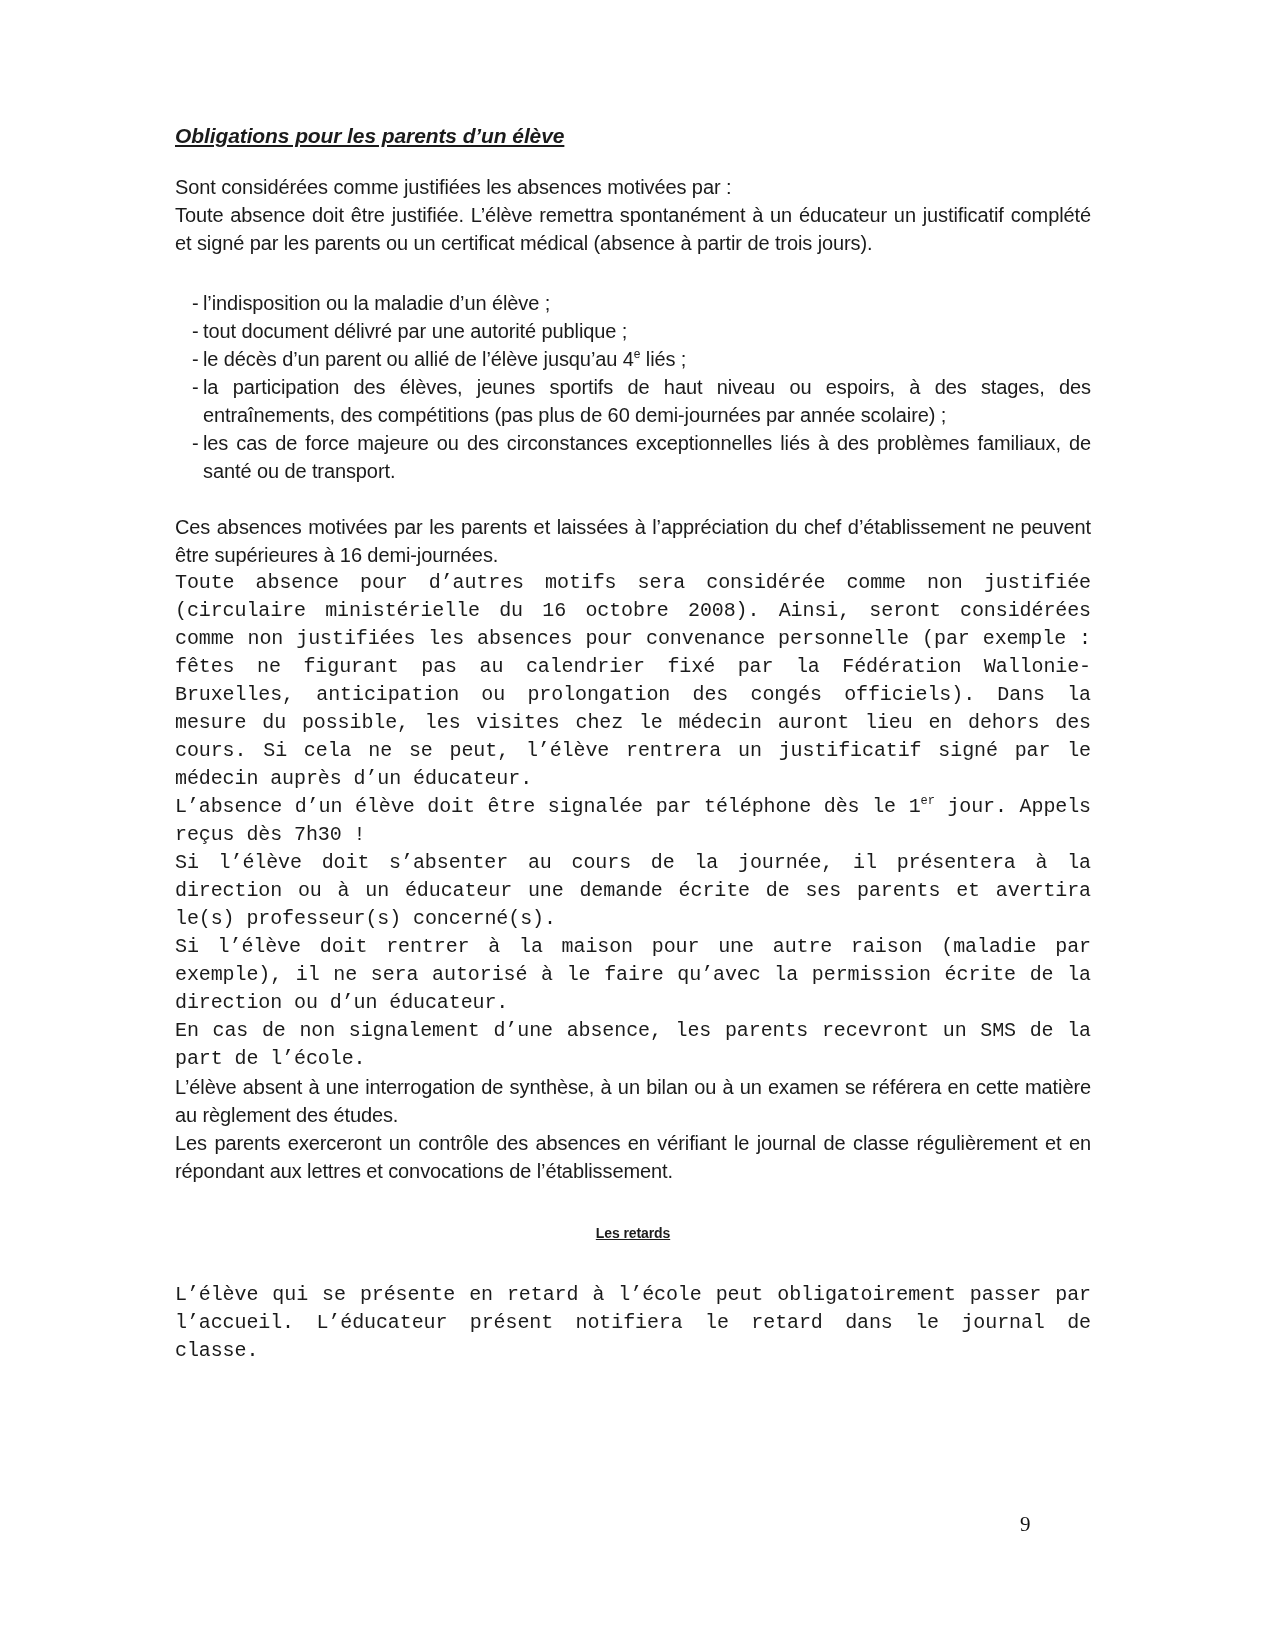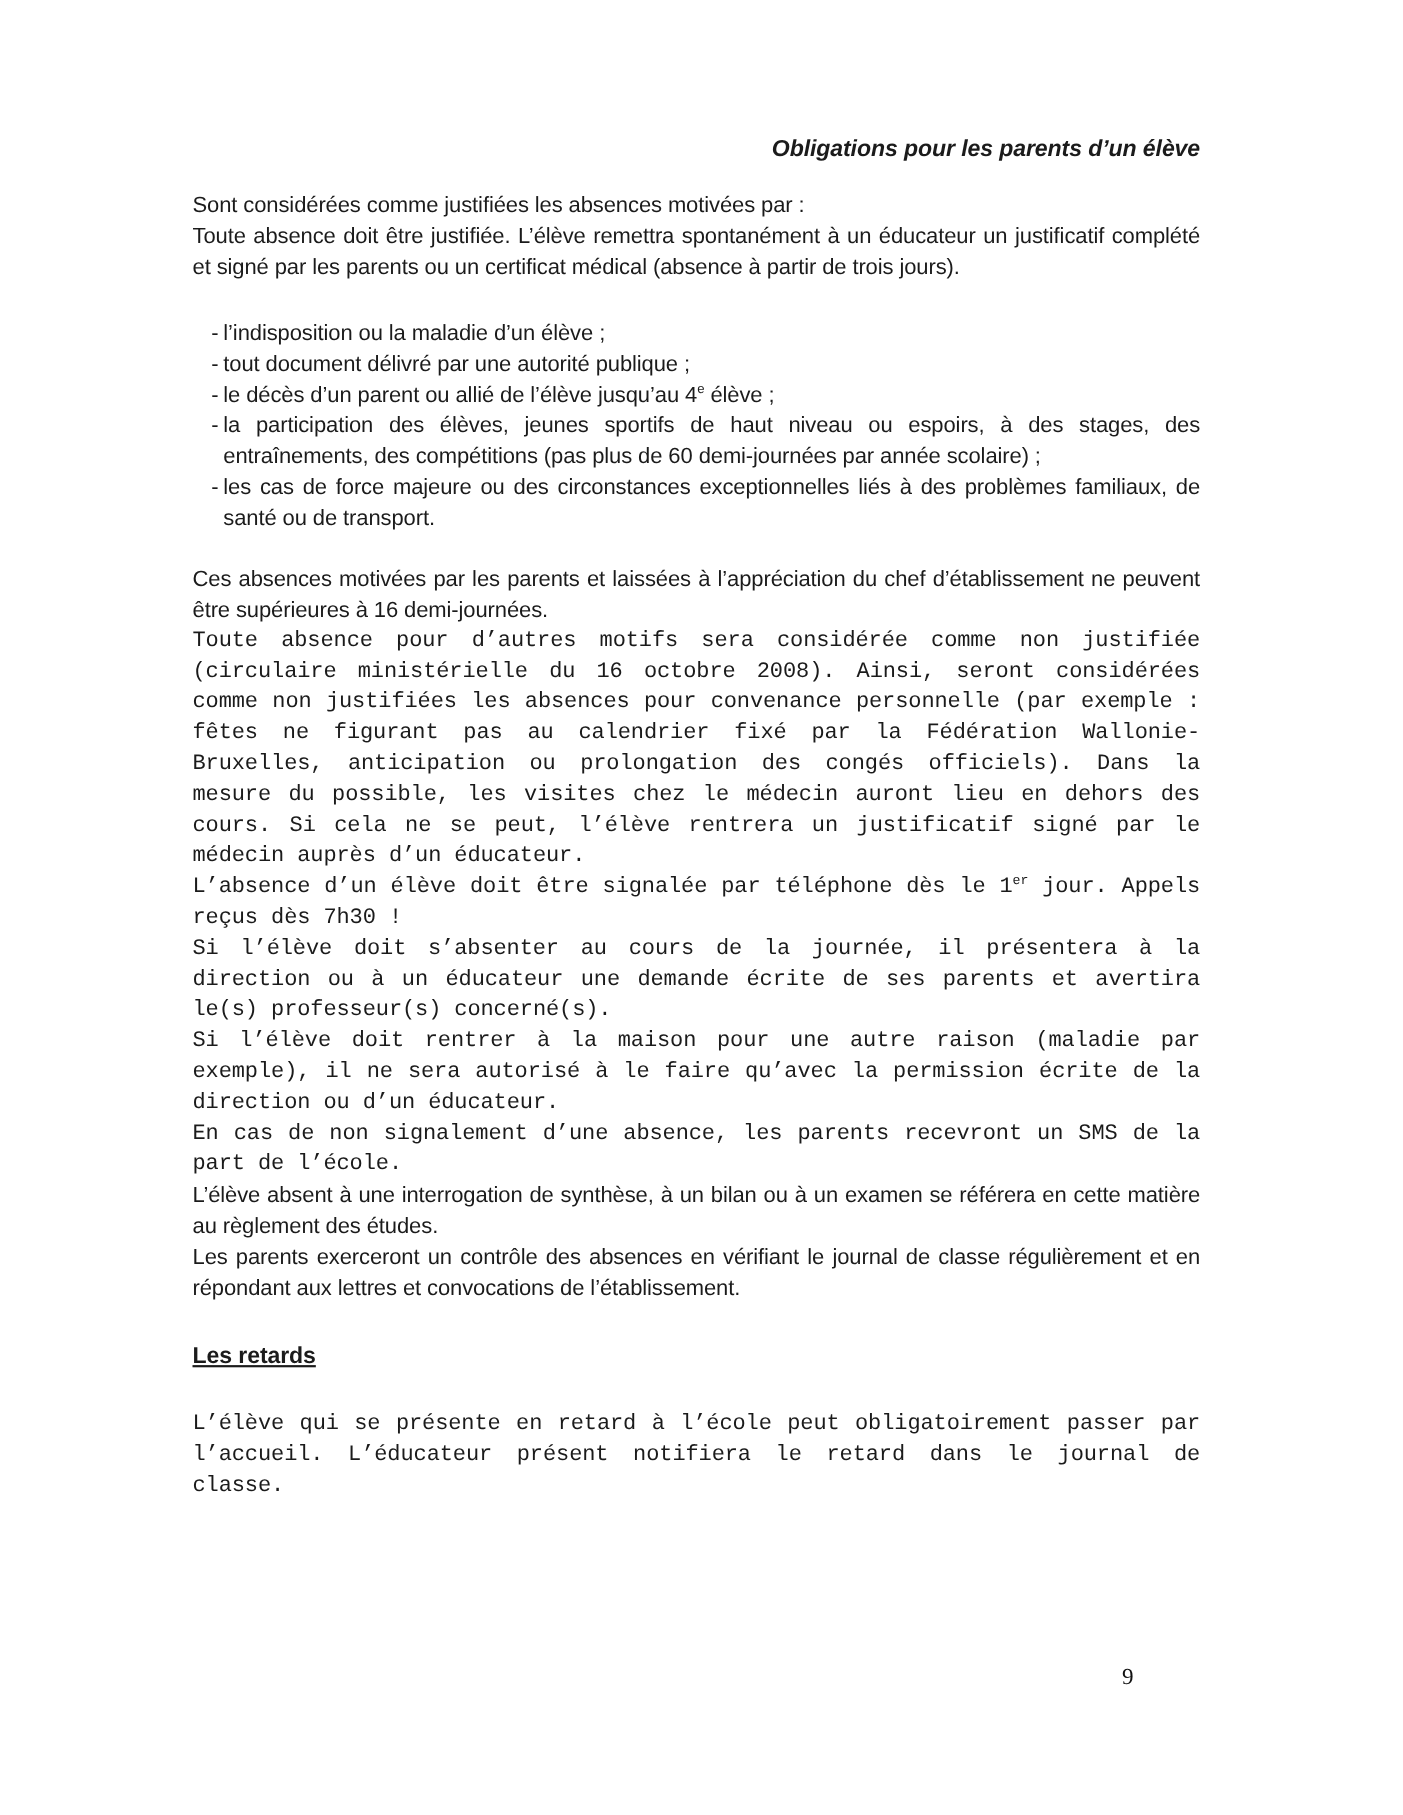--- a/index.html
+++ b/index.html
@@ -29,29 +29,30 @@
     line-height: 28px;
     text-align: justify;
     letter-spacing: -0.1px;
   }
   h1.doc-heading {
     font-size: 21px;
     line-height: 28px;
     font-weight: bold;
     font-style: italic;
     margin: 0 0 23px 0;
-    text-align: right;
+    text-align: left;
+    text-decoration: underline;
   }
   h2.sub-heading {
-    font-size: 21px;
+    font-size: 14px;
     line-height: 28px;
     font-weight: bold;
     text-decoration: underline;
     margin: 34px 0 34px 0;
-    text-align: left;
+    text-align: center;
   }
   p.para {
     margin: 0;
   }
   .gap {
     margin-bottom: 28px;
   }
   .block {
     margin: 0;
   }
@@ -104,21 +105,21 @@
       <li>
         <span class="dash">-</span>
         <span>l’indisposition ou la maladie d’un élève ;</span>
       </li>
       <li>
         <span class="dash">-</span>
         <span>tout document délivré par une autorité publique ;</span>
       </li>
       <li>
         <span class="dash">-</span>
-        <span>le décès d’un parent ou allié de l’élève jusqu’au 4</span><sup>e</sup><span> élève ;</span>
+        <span>le décès d’un parent ou allié de l’élève jusqu’au 4</span><sup>e</sup><span> liés ;</span>
       </li>
       <li>
         <span class="dash">-</span>
         <span>la participation des élèves, jeunes sportifs de haut niveau ou espoirs, à des stages, des entraînements, des compétitions (pas plus de 60 demi-journées par année scolaire) ;</span>
       </li>
       <li>
         <span class="dash">-</span>
         <span>les cas de force majeure ou des circonstances exceptionnelles liés à des problèmes familiaux, de santé ou de transport.</span>
       </li>
     </ul>

